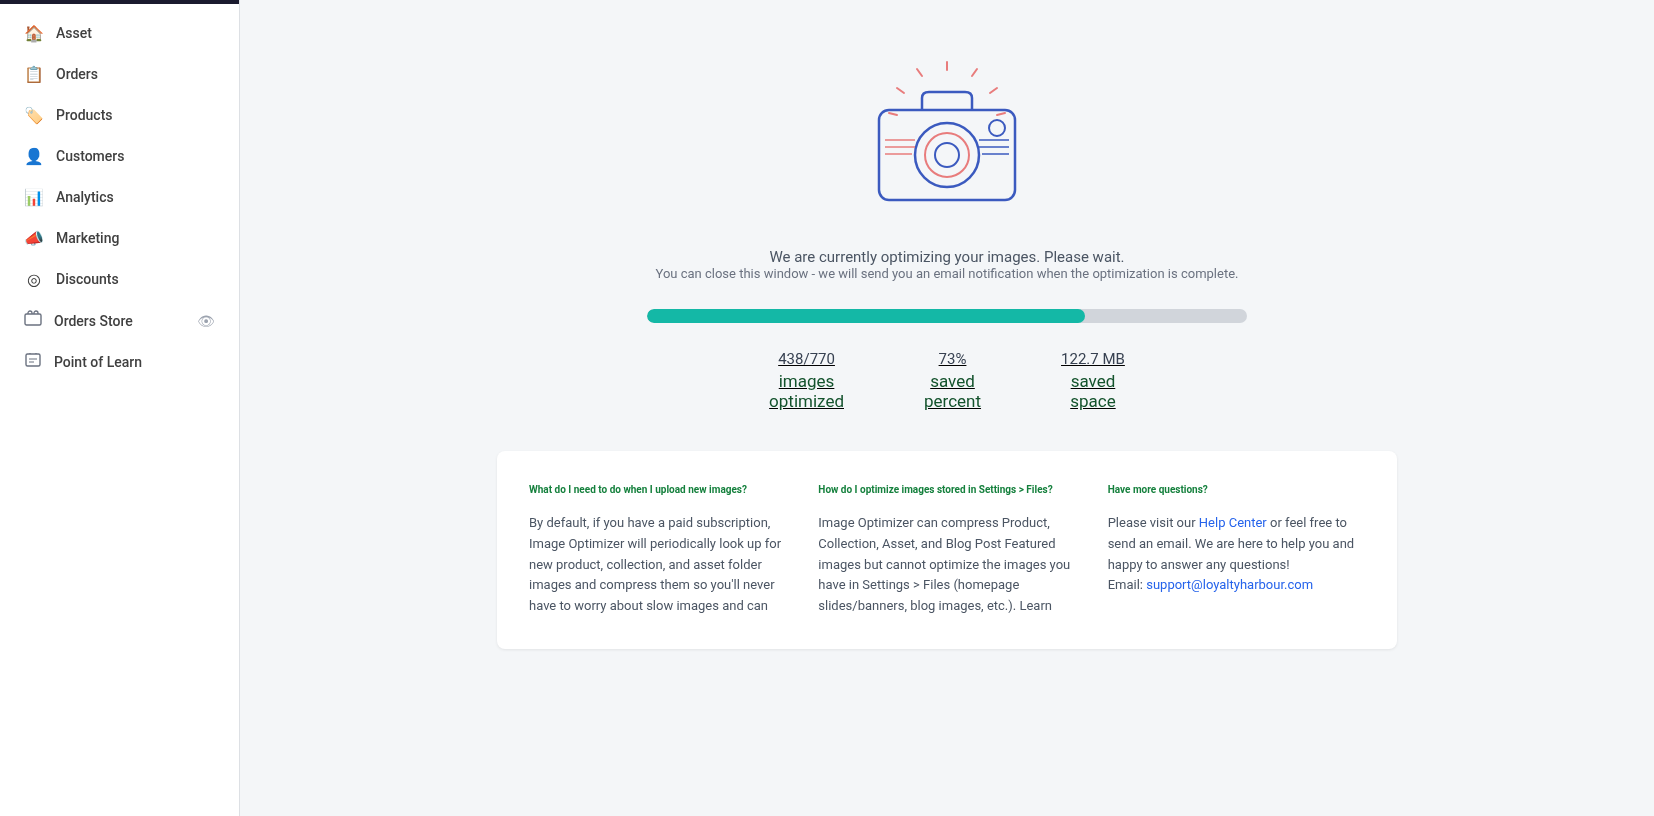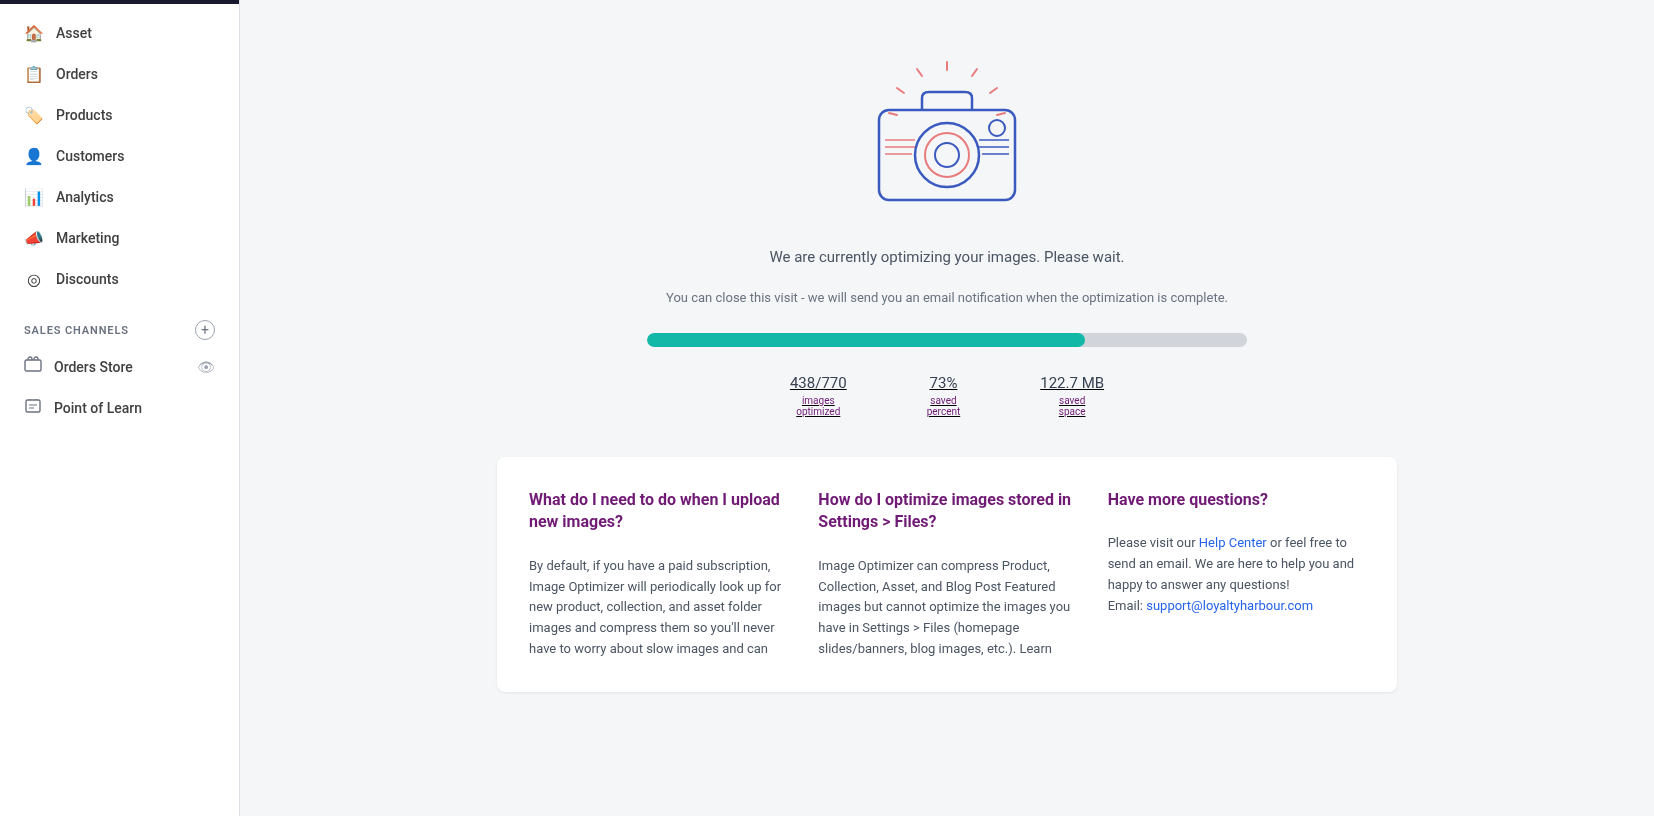--- a/index.html
+++ b/index.html
@@ -113,21 +113,21 @@
       font-size: 28px;
       font-weight: 700;
       color: #1a1a1a;
       margin-bottom: 12px;
       text-align: center;
     }
 
     .optimize-subtitle {
       font-size: 15px;
       color: #4b5563;
-      margin-bottom: 24px;
+      margin-bottom: 0;
       text-align: center;
     }
 
     .optimize-note {
       font-size: 13px;
       color: #6b7280;
       margin-bottom: 28px;
       text-align: center;
     }
 
@@ -162,22 +162,22 @@
     .stat-item {
       text-align: center;
     }
     .stat-value {
       font-size: 15px;
       color: #374151;
       font-weight: 400;
       line-height: 1.6;
     }
     .stat-label {
-      font-size: 10px;
-      color: #701a75;
+      font-size: 17px;
+      color: #14532d;
     }
 
     
     .faq-section {
       width: 100%;
       max-width: 900px;
       background: #fff;
       border-radius: 8px;
       padding: 32px;
       box-shadow: 0 1px 3px rgba(0,0,0,0.08);
@@ -187,24 +187,24 @@
       font-weight: 600;
       color: #1a1a1a;
       margin-bottom: 24px;
     }
     .faq-columns {
       display: grid;
       grid-template-columns: 1fr 1fr 1fr;
       gap: 32px;
     }
     .faq-col-title {
-      font-size: 16px;
+      font-size: 10px;
       font-weight: 700;
-      color: #701a75;
-      margin-bottom: 22px;
+      color: #15803d;
+      margin-bottom: 16px;
       line-height: 1.4;
     }
     .faq-col-text {
       font-size: 13px;
       color: #4b5563;
       line-height: 1.6;
     }
     .faq-link {
       color: #2563eb;
       text-decoration: none;
@@ -240,24 +240,20 @@
     <a class="sidebar-nav-item">
       <span class="icon">📣</span>
       <span>Marketing</span>
     </a>
     <a class="sidebar-nav-item">
       <span class="icon">◎</span>
       <span>Discounts</span>
     </a>
   </nav>
 
-  <div class="sales-channels-header">
-    <span class="sales-channels-label">SALES CHANNELS</span>
-    <div class="sales-channels-add">+</div>
-  </div>
 
   <div class="sidebar-channel-item">
     <div class="left">
       <span class="icon">
         <svg width="18" height="18" viewBox="0 0 18 18" fill="none">
           <rect x="1" y="4" width="16" height="11" rx="1.5" stroke="#6b7280" stroke-width="1.4"></rect>
           <path d="M4 4V3a2 2 0 014 0v1M10 4V3a2 2 0 014 0v1" stroke="#6b7280" stroke-width="1.3"></path>
         </svg>
       </span>
       <span>Orders Store</span>
@@ -309,21 +305,21 @@
         <line x1="28" y1="80" x2="58" y2="80" stroke="#e87c7c" stroke-width="1.5"></line>
         <line x1="28" y1="87" x2="58" y2="87" stroke="#e87c7c" stroke-width="1.5"></line>
         <line x1="28" y1="94" x2="55" y2="94" stroke="#e87c7c" stroke-width="1.5"></line>
         <line x1="122" y1="80" x2="152" y2="80" stroke="#3b5abf" stroke-width="1.5"></line>
         <line x1="122" y1="87" x2="152" y2="87" stroke="#3b5abf" stroke-width="1.5"></line>
         <line x1="125" y1="94" x2="152" y2="94" stroke="#3b5abf" stroke-width="1.5"></line>
       </svg>
     </div>
 
     <p class="optimize-subtitle">We are currently optimizing your images. Please wait.</p>
-    <p class="optimize-note">You can close this visit - we will send you an email notification when the optimization is complete.</p>
+    <p class="optimize-note">You can close this window - we will send you an email notification when the optimization is complete.</p>
 
     <div class="progress-container">
       <div class="progress-track">
         <div class="progress-fill" style="width: 73%;"></div>
       </div>
     </div>
 
     <div class="stats-row">
       <div class="stat-item">
         <div class="stat-value">438/770</div>

